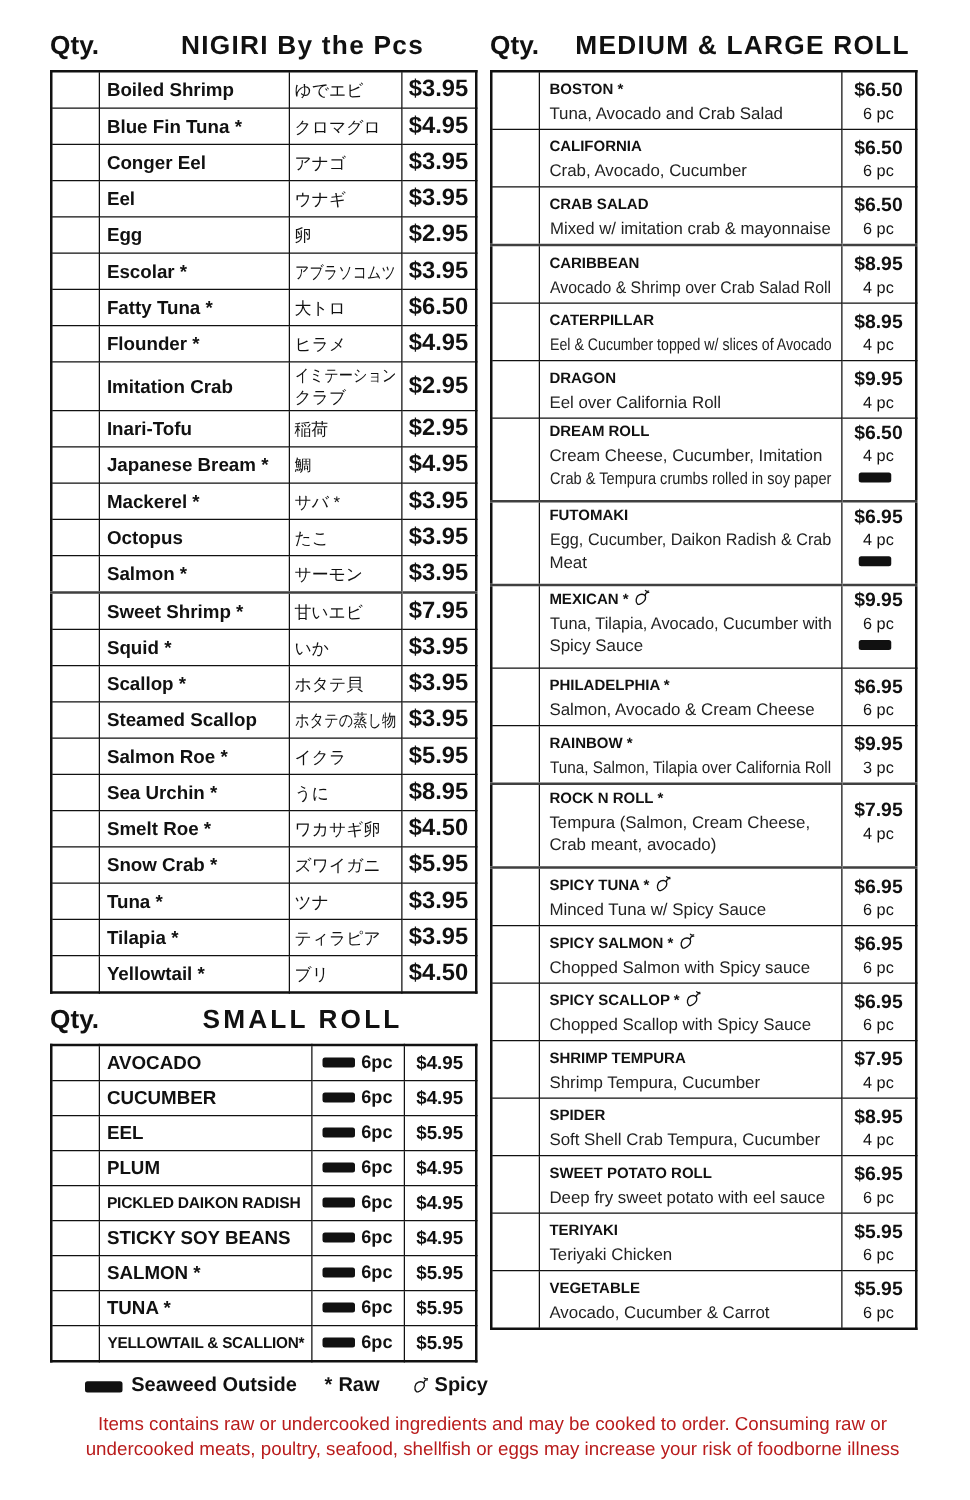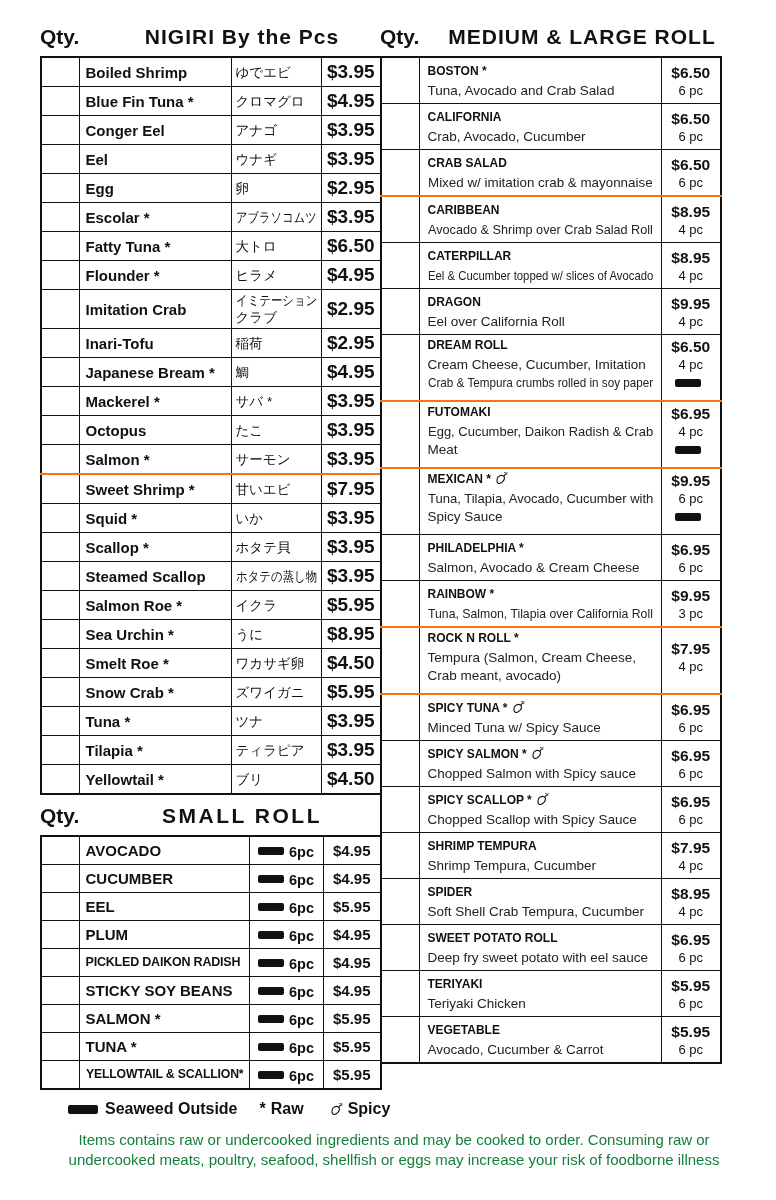--- a/index.html
+++ b/index.html
@@ -2,33 +2,33 @@
 <html><head>
 <meta charset="utf-8">
 <style>
   html,body { margin:0; padding:0; background:#ffffff; }
   body {
     width:776px; height:1200px; overflow:hidden;
     font-family:"Liberation Sans", sans-serif; color:#111;
     -webkit-font-smoothing:antialiased;
   }
   .page { padding:24px 28px 0 40px; }
-  .columns { display:flex; gap:0; align-items:flex-start; }
+  .columns { display:flex; gap:12px; align-items:flex-start; }
   .col-left  { width:340px; flex:none; }
   .col-right { width:340px; flex:none; }
 
   .heading { display:flex; align-items:baseline; font-weight:bold; font-size:21px; line-height:26px; margin-bottom:6px; white-space:nowrap; }
   .heading .qty-lab { width:64px; flex:none; }
   .heading .title { flex:1; text-align:center; letter-spacing:1px; }
   .heading-small { margin-top:8px; }
   .heading-small .title { letter-spacing:2.5px; }
 
   table.menu-table { border-collapse:collapse; table-layout:fixed; width:100%; border:2px solid #111; }
   table.menu-table td { border:1px solid #111; vertical-align:middle; padding:3px 6px; overflow:hidden; }
-  tr.thick-top td { border-top:2px solid #f97316; }
+  tr.thick-top td { border-top:2px solid #404040; }
   td.qty { padding:0; }
 
   
   .nigiri-table td.name  { font-weight:bold; font-size:15px; line-height:21px; }
   .nigiri-table td.jp    { font-size:13.5px; line-height:17px; padding:2px 4px; }
   .nigiri-table td.price { font-weight:bold; font-size:19px; text-align:center; padding:3px 2px; }
   .jp-row { line-height:17px; }
 
   
   .small-table td.name  { font-weight:bold; font-size:15px; line-height:21px; }
@@ -51,21 +51,21 @@
   .fit { display:inline-block; max-width:100%; white-space:nowrap; transform-origin:left center; vertical-align:top; }
 
   .seaweed-bar { display:inline-block; width:26px; height:8px; background:#111; border-radius:2px; vertical-align:middle; margin-right:5px; }
   .chili-wrap { display:inline-block; vertical-align:baseline; margin-left:4px; }
   svg.chili { display:inline-block; vertical-align:-2px; }
 
   .legend { margin:10px 0 0 28px; width:318px; display:flex; align-items:center; gap:22px; font-weight:bold; font-size:16px; white-space:nowrap; }
   .legend-item { display:inline-flex; align-items:center; gap:5px; }
   .legend .seaweed-bar { width:30px; height:9px; margin-right:2px; }
 
-  .disclaimer { margin:12px auto 0 auto; max-width:724px; text-align:center; font-size:15px; line-height:1.35; color:#15803d; }
+  .disclaimer { margin:12px auto 0 auto; max-width:724px; text-align:center; font-size:15px; line-height:1.35; color:#b91c1c; }
 </style>
 </head>
 <body>
 
 <div class="page">
   <div class="columns">
 
     <div class="col col-left">
       <div class="heading">
         <span class="qty-lab">Qty.</span>

